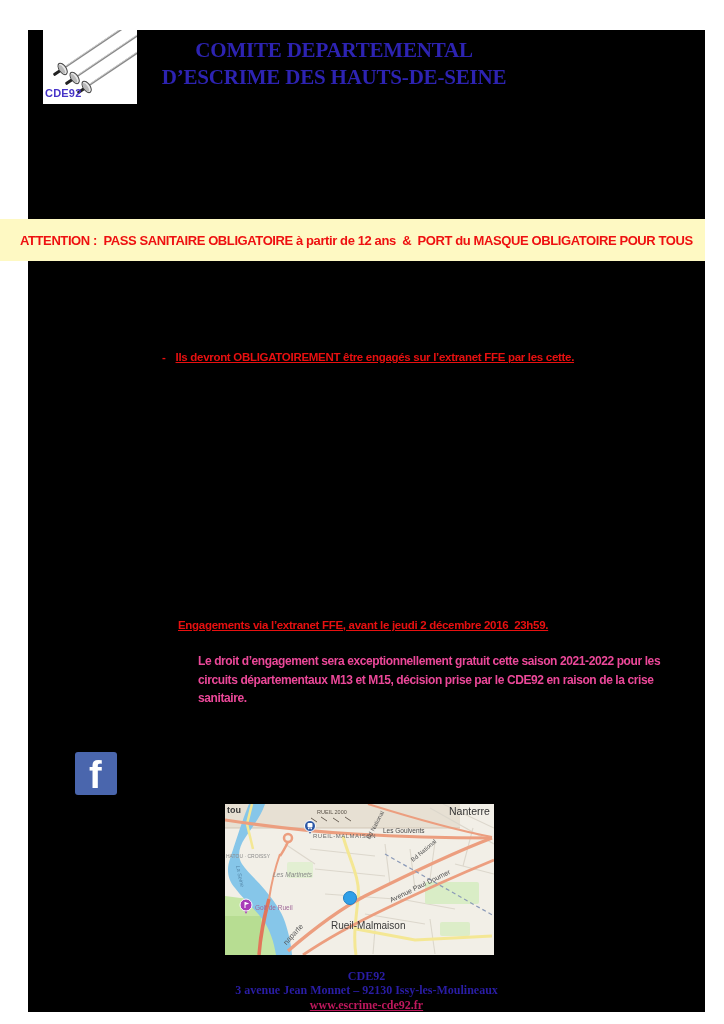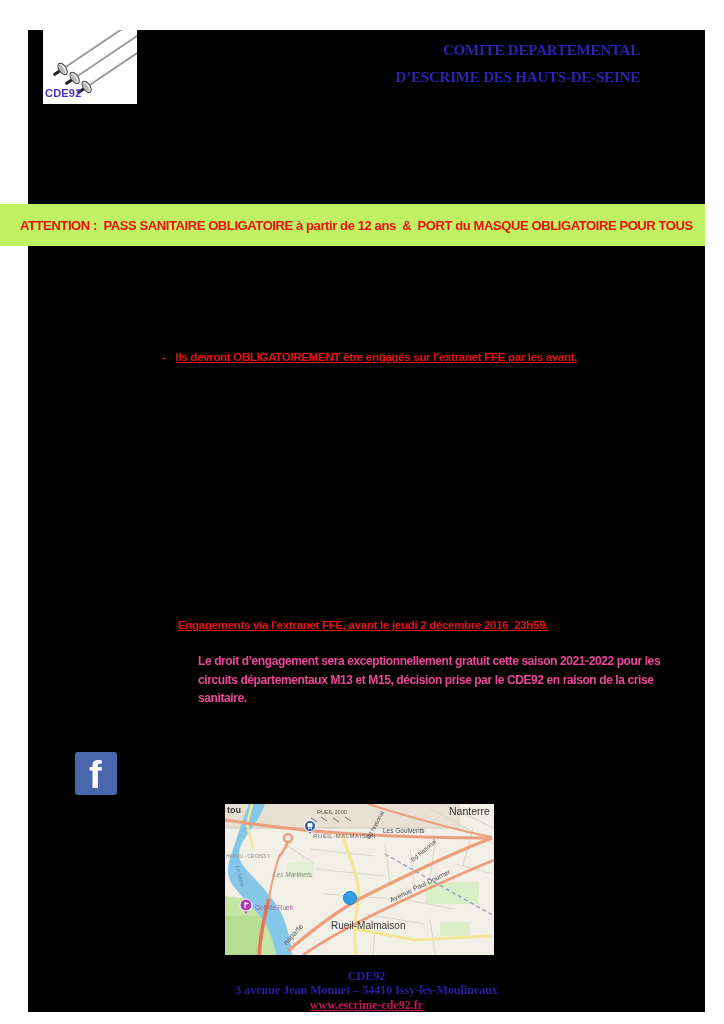--- a/index.html
+++ b/index.html
@@ -7,42 +7,42 @@
     width:724px;height:1024px;position:relative;background:#ffffff;
     font-family:"Liberation Sans",sans-serif;overflow:hidden;
   }
   .abs{position:absolute;}
 
   
   .content-column{left:28px;top:30px;width:677px;height:982px;background:#000;}
 
   
   .attention-band{
-    left:0;top:204px;width:705px;height:42px;background:#bef264;
+    left:0;top:219px;width:705px;height:42px;background:#fef9c3;
     display:flex;align-items:center;padding-left:20px;box-sizing:border-box;
   }
   .attention-text{
     color:#ee1010;font-weight:bold;font-size:13px;letter-spacing:-0.4px;
     white-space:pre;
   }
 
   
   .logo-box{left:33px;top:30px;width:104px;height:74px;background:#fff;}
   .logo-bar{position:absolute;left:0;top:0;width:10px;height:74px;background:#000;}
   .logo-svg{position:absolute;left:0;top:0;}
   .logo-text{
     position:absolute;left:12px;top:57px;color:#4633c8;font-weight:bold;
     font-size:11px;letter-spacing:0.2px;font-family:"Liberation Sans",sans-serif;
   }
 
   
   .page-title{
-    left:28px;top:37px;width:612px;text-align:right;
+    left:28px;top:37px;width:612px;text-align:center;
     color:#2d23b2;font-family:"Liberation Serif",serif;font-weight:bold;
-    font-size:15px;line-height:27px;white-space:pre-line;letter-spacing:-0.2px;
+    font-size:21px;line-height:27px;white-space:pre-line;letter-spacing:-0.2px;
   }
 
   .red-line{color:#e81010;font-weight:bold;font-size:11.5px;letter-spacing:-0.3px;white-space:pre;}
   .bullet-line{left:162px;top:351px;display:flex;}
   .bullet-dash{margin-right:10px;text-decoration:none;}
   .underlined{text-decoration:underline;}
   .deadline-line{left:178px;top:619px;}
 
   .note-text{
     left:178px;top:652px;width:545px;color:#ec4899;font-weight:bold;
@@ -108,21 +108,21 @@
   </svg>
   <span class="logo-text">CDE92</span>
 </div>
 
 <div class="abs attention-band">
   <span class="attention-text">ATTENTION :  PASS SANITAIRE OBLIGATOIRE à partir de 12 ans  &amp;  PORT du MASQUE OBLIGATOIRE POUR TOUS</span>
 </div>
 
 <div class="abs bullet-line red-line">
   <span class="bullet-dash">-</span>
-  <span class="underlined">Ils devront OBLIGATOIREMENT être engagés sur l’extranet FFE par les avant.</span>
+  <span class="underlined">Ils devront OBLIGATOIREMENT être engagés sur l’extranet FFE par les cette.</span>
 </div>
 
 <div class="abs deadline-line red-line underlined">Engagements via l’extranet FFE, avant le jeudi 2 décembre 2016  23h59.</div>
 
 <div class="abs note-text">Le droit d’engagement sera exceptionnellement gratuit cette saison 2021-2022 pour les
 circuits départementaux M13 et M15, décision prise par le CDE92 en raison de la crise
 sanitaire.</div>
 
 <div class="abs fb-icon">
   <span class="fb-f">f</span>
@@ -214,14 +214,14 @@
       <path d="M-2,5 L2,5 L0,9 Z" fill="#a83cb8"></path>
       <circle r="6" fill="#a83cb8" stroke="#fff" stroke-width="1"></circle>
       <line x1="-1" y1="-3" x2="-1" y2="3" stroke="#fff" stroke-width="1"></line>
       <path d="M-1,-3 L3.2,-1.5 L-1,0 Z" fill="#fff"></path>
     </g>
     <circle cx="125" cy="94" r="6.5" fill="#2f9fe8" stroke="#1f7fc4" stroke-width="1"></circle>
   </svg>
 </div>
 
 <div class="abs footer-line footer-org">CDE92</div>
-<div class="abs footer-line footer-address">3 avenue Jean Monnet – 54410 Issy-les-Moulineaux</div>
+<div class="abs footer-line footer-address">3 avenue Jean Monnet – 92130 Issy-les-Moulineaux</div>
 <div class="abs footer-line footer-link">www.escrime-cde92.fr</div>
 
 </body></html>

